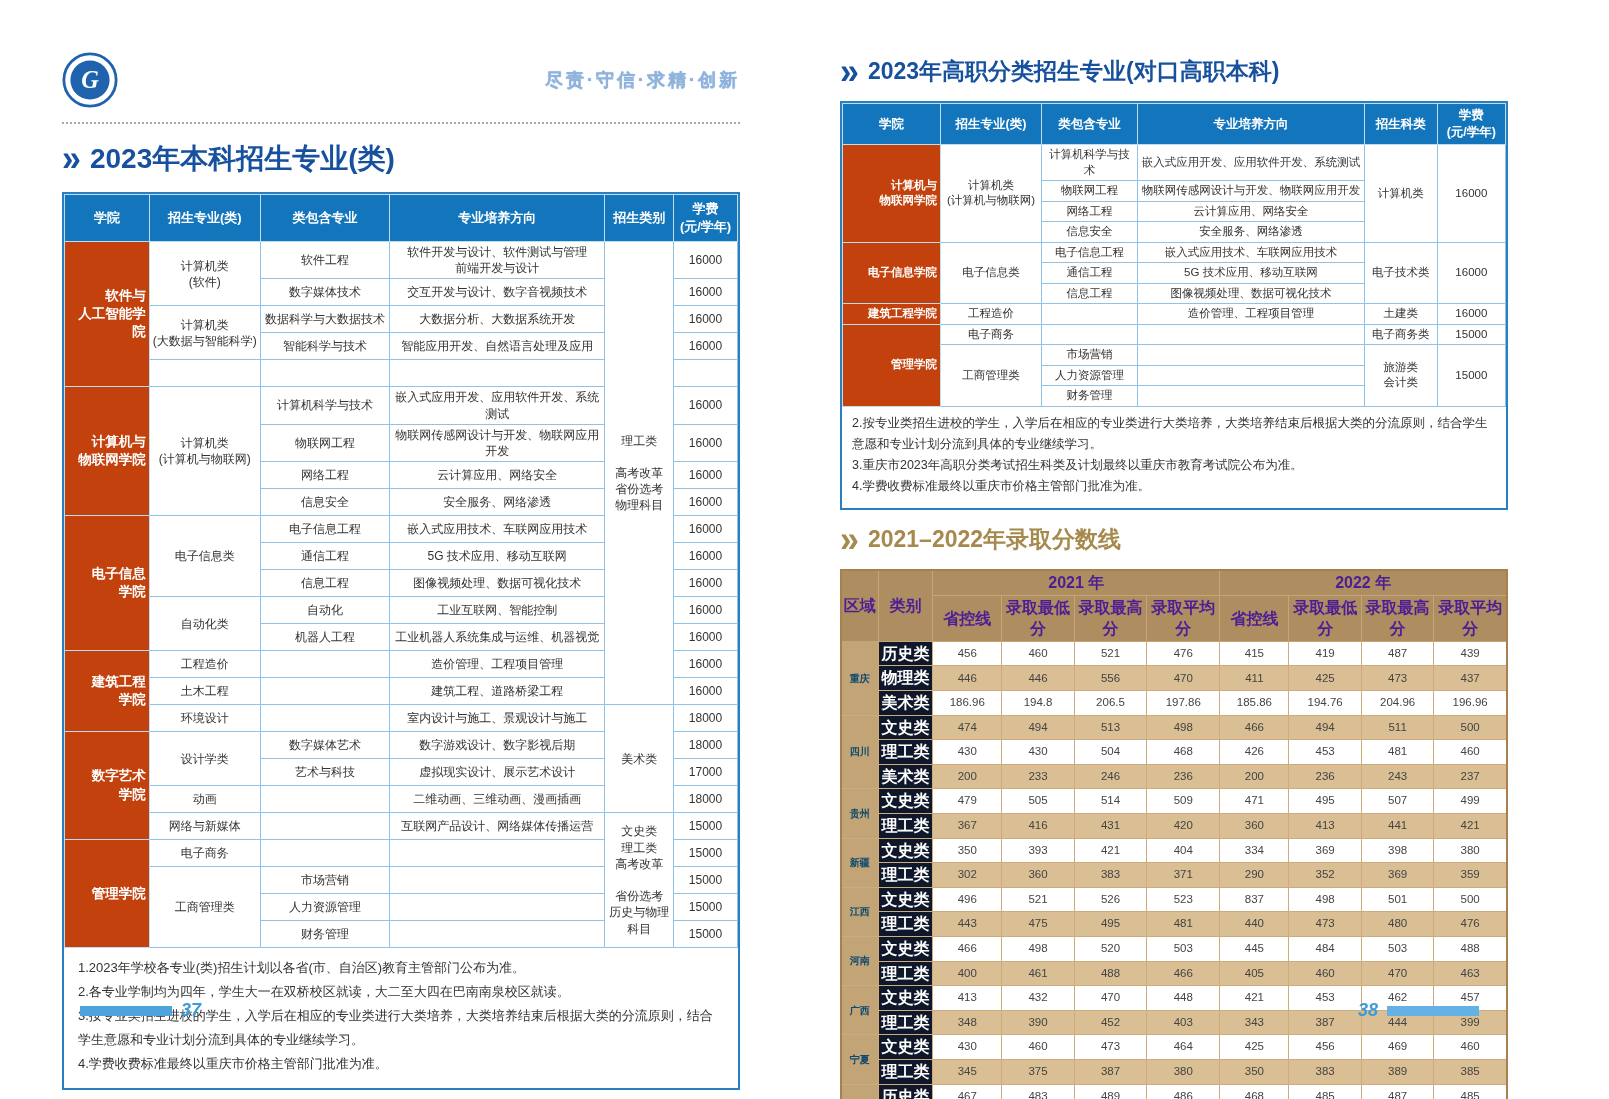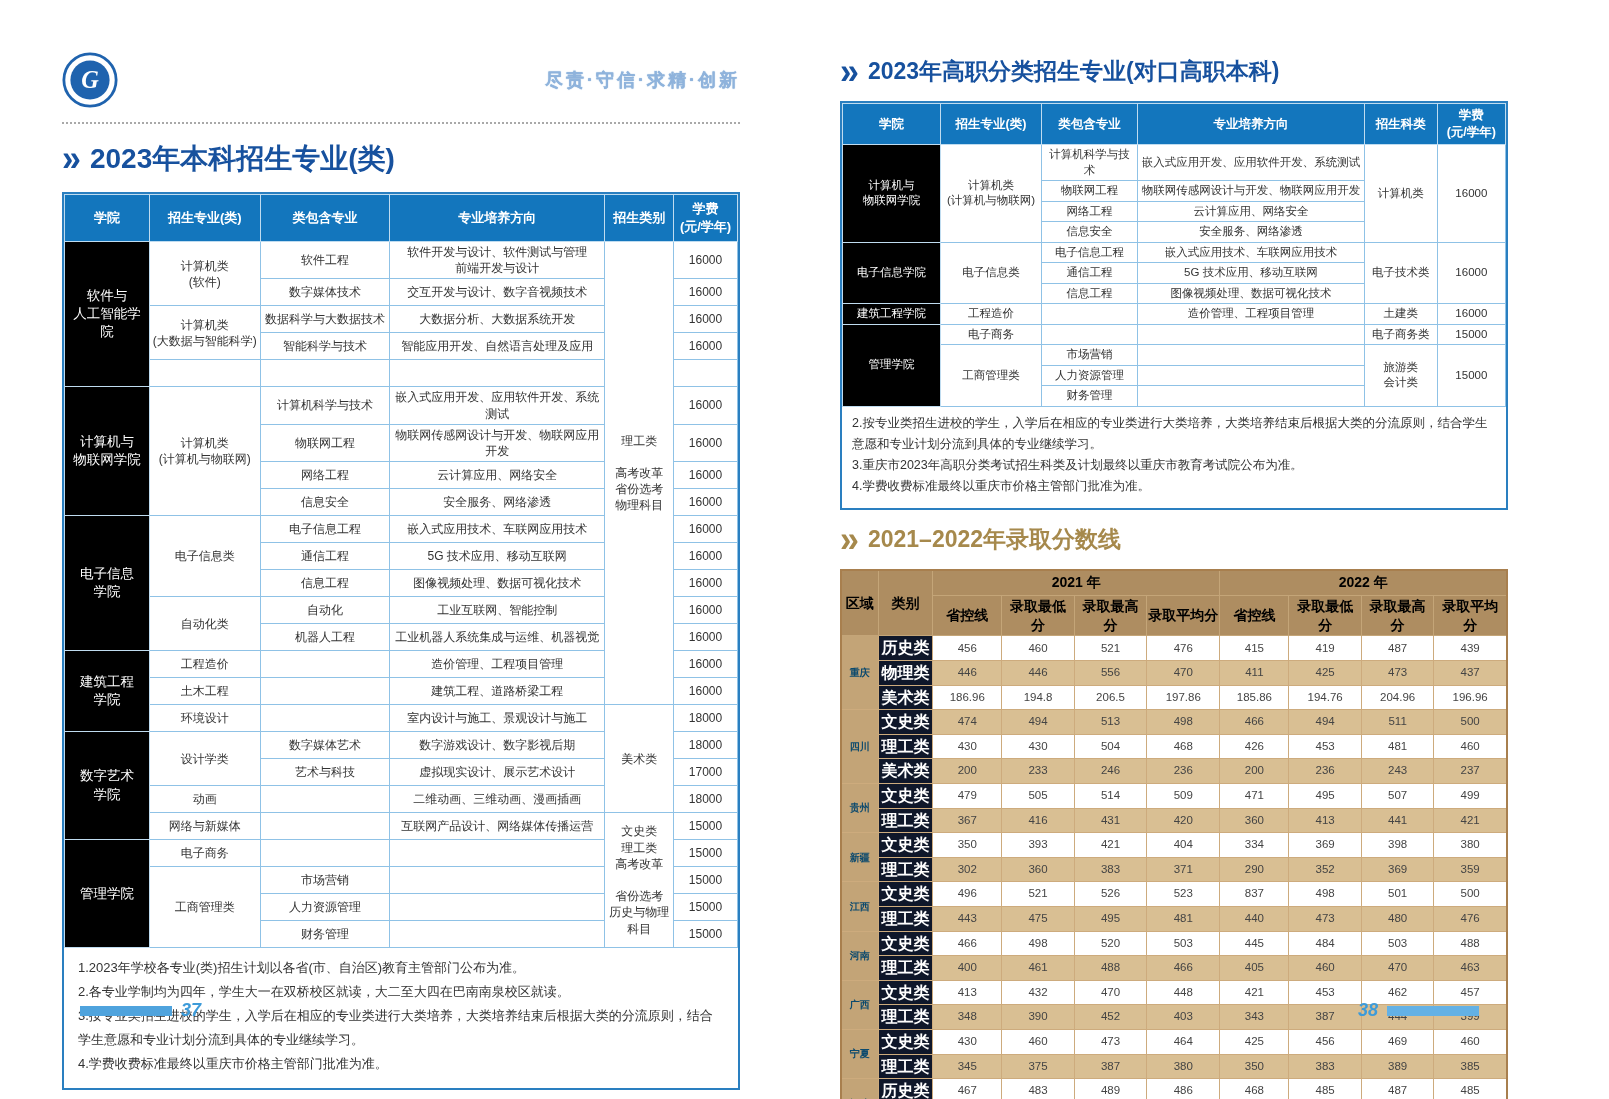--- a/index.html
+++ b/index.html
@@ -29,32 +29,32 @@
   .gold-t{color:#a6894c;}
   .t-big{font-size:28px;}
   .t-med{font-size:23px;}
 
   
   .box{border:2px solid #2a7fc0;background:#fff;}
   table{width:100%;border-collapse:collapse;table-layout:fixed;text-align:center;}
   td,th{border:1px solid #8fc2e6;font-size:12px;color:#333;padding:2px 3px;
         white-space:pre-line;line-height:1.35;overflow:hidden;}
   thead th{background:#1376bd;color:#fff;font-weight:bold;font-size:13px;height:42px;border-color:#bfdcf0;}
-  td.college{background:#000000;color:#fff;font-weight:normal;font-size:13.5px;border-color:#bfdcf0;}
+  td.college{background:#c2410c;color:#fff;font-weight:bold;font-size:13.5px;border-color:#bfdcf0;text-align:right;}
   .t-undergrad td{height:22px;}
   .t-voc td{height:15px;font-size:11.5px;}
   .t-voc thead th{height:36px;font-size:12.5px;}
 
   .notes{padding:8px 14px 12px;font-size:13px;color:#333;line-height:1.85;text-align:left;}
   .notes-sm{font-size:12.5px;line-height:1.7;padding:6px 10px 10px;}
   .note-line{display:block;}
 
   
   .t-score{border:2px solid #a87f4e;}
-  .t-score th{background:#ae8d61;color:#000000;border:1px solid #c4a578;font-size:14px;height:22px;padding:1px;}
+  .t-score th{background:#ae8d61;color:#4c1d95;border:1px solid #c4a578;font-size:16px;height:22px;padding:1px;}
   .t-score td{border:1px solid #cdab7d;font-size:11.5px;height:18.6px;color:#444;padding:1px;}
   .t-score td.region{background:#c3a477;color:#0c4a6e;font-weight:bold;font-size:10px;}
   .t-score td.cat2{background:#0f172a;color:#fff;font-weight:bold;font-size:16px;}
   .t-score tr.alt td.val{background:#d9bf93;}
 
   
   .footer{position:absolute;top:1000px;display:flex;align-items:center;gap:9px;}
   .footer-left{left:80px;gap:9px;}
   .footer-right{left:1358px;}
   .bar{height:10px;background:#63b1e5;}

